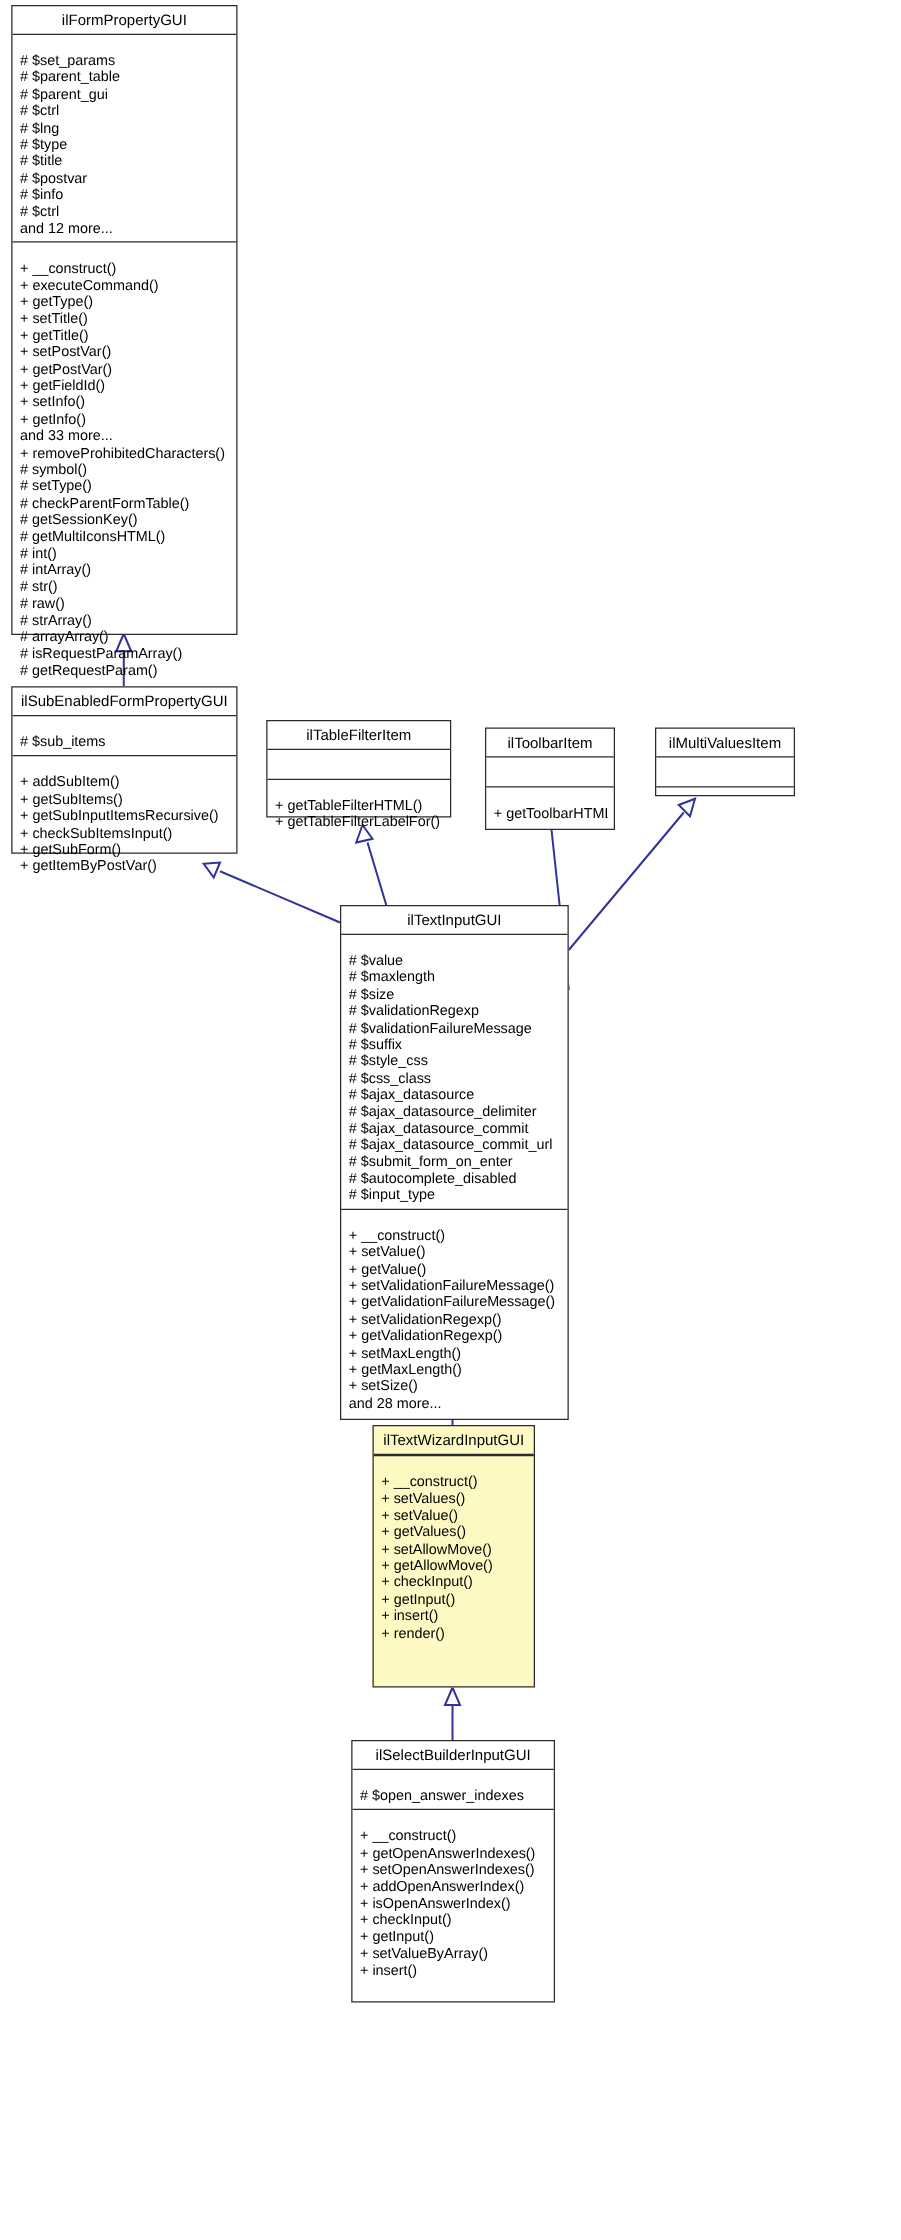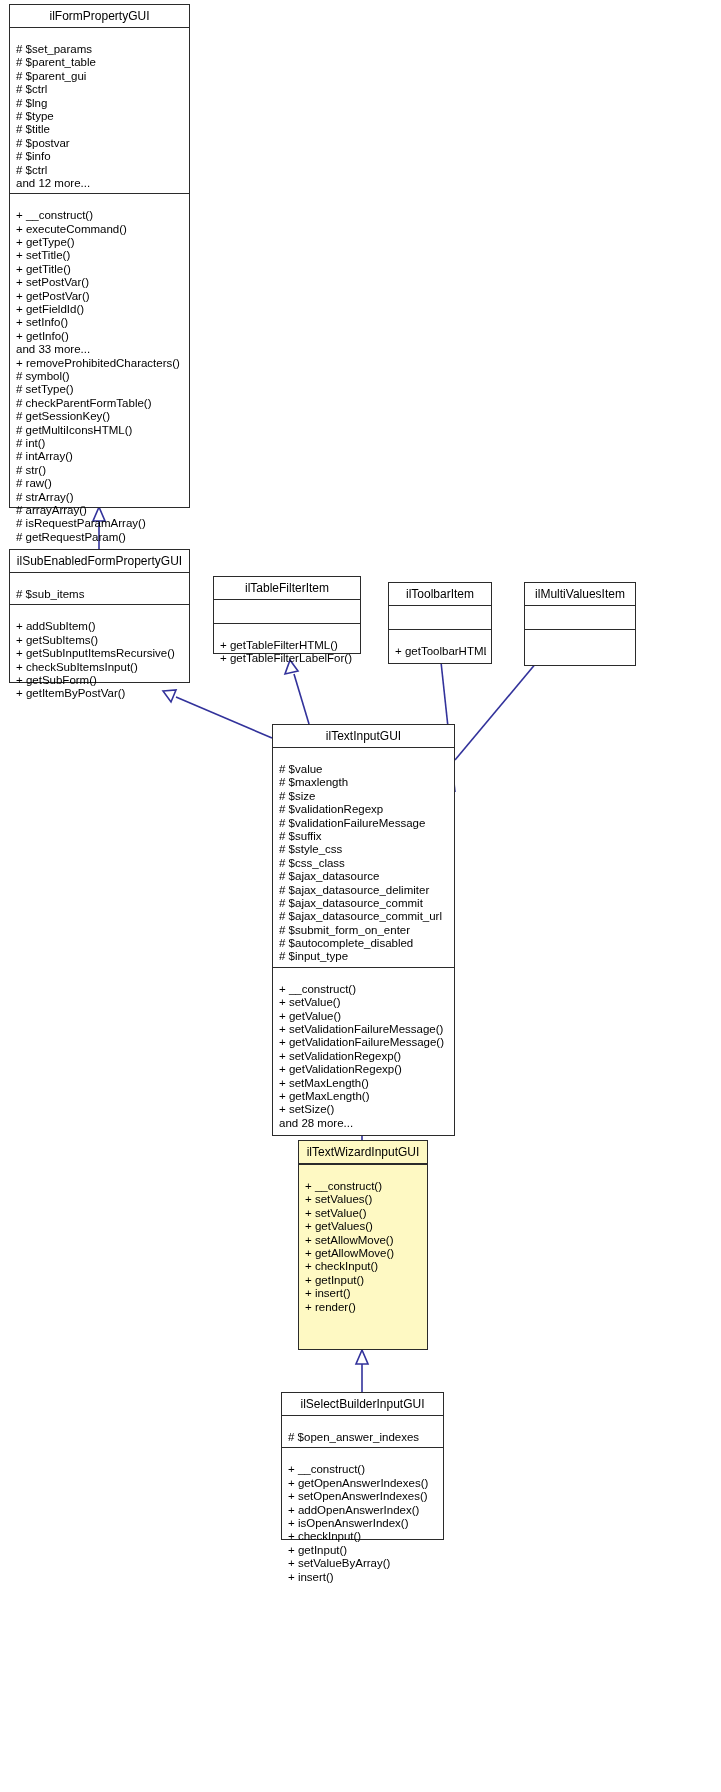--- a/index.html
+++ b/index.html
@@ -188,21 +188,21 @@
   <div class="uml-class" style="left:384px; top:582px; width:104px; height:82px;">
     <div class="uml-title">ilToolbarItem</div>
     <div class="uml-sep"></div>
     <div class="uml-compartment empty"></div>
     <div class="uml-sep"></div>
     <div class="uml-compartment">
       <div class="uml-row">+ getToolbarHTML()</div>
     </div>
   </div>
 
-  <div class="uml-class" style="left:520px; top:582px; width:112px; height:84px;">
+  <div class="uml-class" style="left:520px; top:582px; width:112px; height:55px;">
     <div class="uml-title">ilMultiValuesItem</div>
     <div class="uml-sep"></div>
     <div class="uml-compartment empty"></div>
     <div class="uml-sep"></div>
     <div class="uml-compartment empty"></div>
   </div>
 
   <div class="uml-class" style="left:268px; top:724px; width:183px; height:412px;">
     <div class="uml-title">ilTextInputGUI</div>
     <div class="uml-sep"></div>
@@ -250,21 +250,21 @@
       <div class="uml-row">+ getValues()</div>
       <div class="uml-row">+ setAllowMove()</div>
       <div class="uml-row">+ getAllowMove()</div>
       <div class="uml-row">+ checkInput()</div>
       <div class="uml-row">+ getInput()</div>
       <div class="uml-row">+ insert()</div>
       <div class="uml-row">+ render()</div>
     </div>
   </div>
 
-  <div class="uml-class" style="left:277px; top:1392px; width:163px; height:148px;">
+  <div class="uml-class" style="left:277px; top:1392px; width:163px; height:210px;">
     <div class="uml-title">ilSelectBuilderInputGUI</div>
     <div class="uml-sep"></div>
     <div class="uml-compartment">
       <div class="uml-row"># $open_answer_indexes</div>
     </div>
     <div class="uml-sep"></div>
     <div class="uml-compartment">
       <div class="uml-row">+ __construct()</div>
       <div class="uml-row">+ getOpenAnswerIndexes()</div>
       <div class="uml-row">+ setOpenAnswerIndexes()</div>

